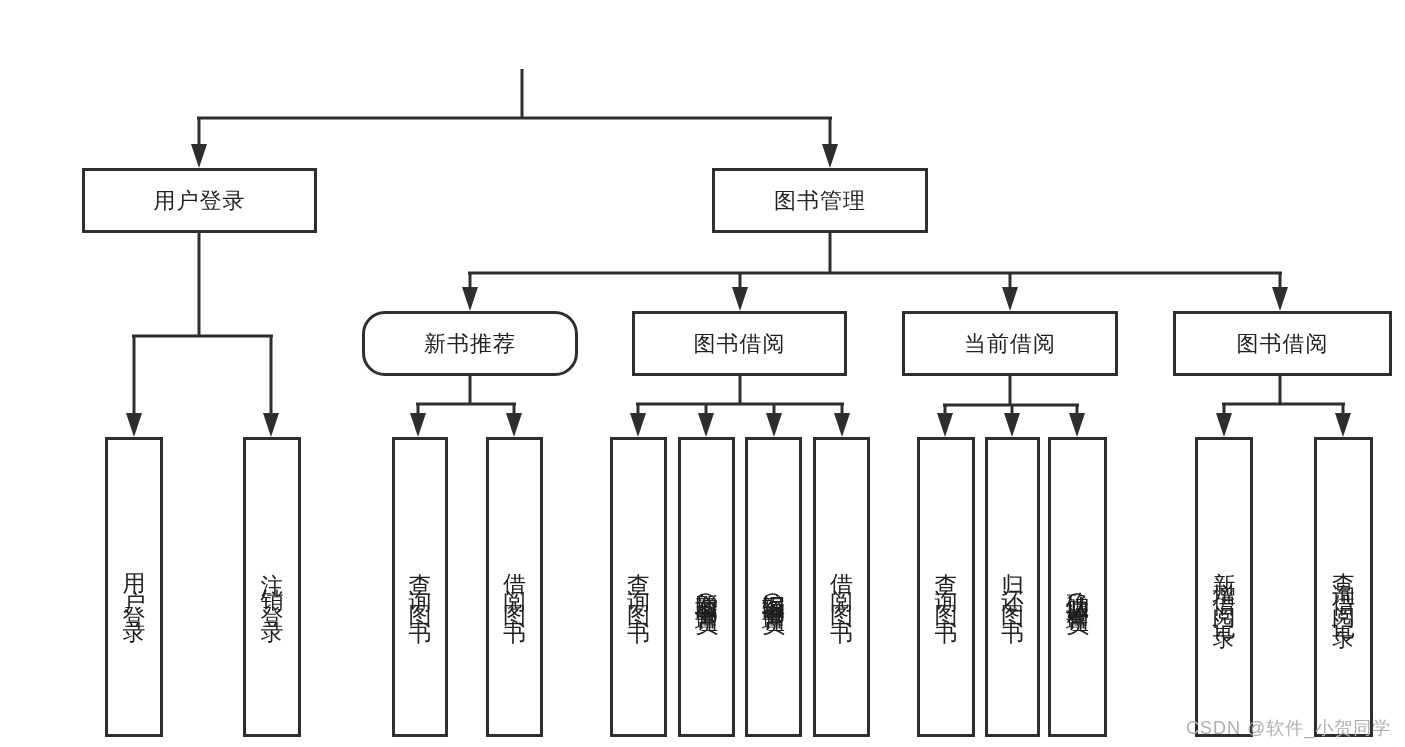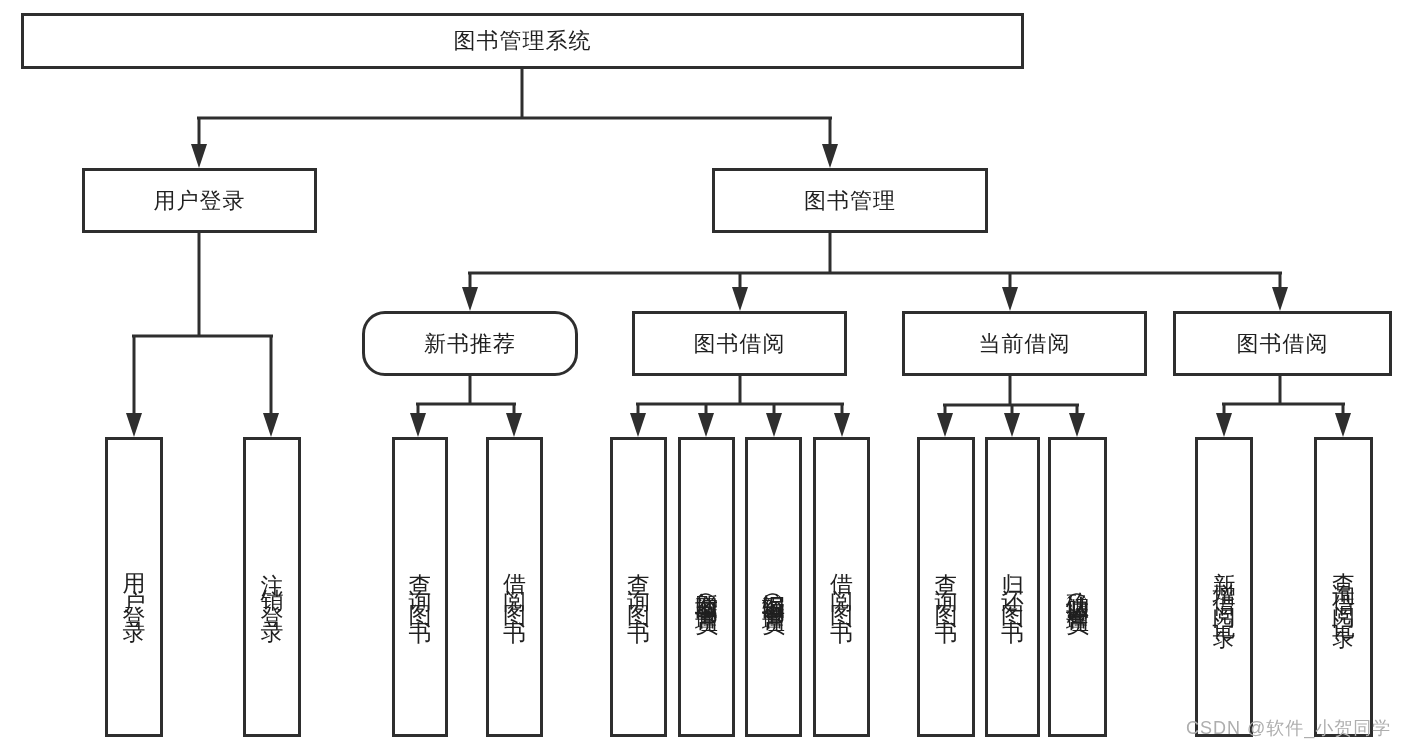--- a/index.html
+++ b/index.html
@@ -47,24 +47,24 @@
     white-space: nowrap;
     line-height: 1;
   }
   .vs4  { letter-spacing: 16px; }
   .vs6  { letter-spacing: 11px; }
   .vs10 { letter-spacing: 3px; }
 
   
   .box-root  { left: 21px;   top: 13px;  width: 1003px; height: 56px; }
   .box-l1a   { left: 82px;   top: 168px; width: 235px;  height: 65px; }
-  .box-l1b   { left: 712px;  top: 168px; width: 276px;  height: 65px; font-family: Liberation Mono, monospace; }
+  .box-l1b   { left: 712px;  top: 168px; width: 216px;  height: 65px; font-family: Liberation Mono, monospace; }
   .box-l2a   { left: 362px;  top: 311px; width: 216px;  height: 65px; border-radius: 23px; }
   .box-l2b   { left: 632px;  top: 311px; width: 215px;  height: 65px; }
-  .box-l2c   { left: 902px;  top: 311px; width: 245px;  height: 65px; }
+  .box-l2c   { left: 902px;  top: 311px; width: 216px;  height: 65px; }
   .box-l2d   { left: 1173px; top: 311px; width: 219px;  height: 65px; }
 
   
   .leaf { top: 437px; height: 300px; }
   .leaf-0  { left: 105px;  width: 58px; }
   .leaf-1  { left: 243px;  width: 58px; }
   .leaf-2  { left: 392px;  width: 56px; }
   .leaf-3  { left: 486px;  width: 57px; }
   .leaf-4  { left: 610px;  width: 57px; }
   .leaf-5  { left: 678px;  width: 57px; }
@@ -161,23 +161,20 @@
     <g>
       <line x1="1280" y1="376" x2="1280" y2="404"></line>
       <line x1="1222" y1="404" x2="1345" y2="404"></line>
       <line x1="1224" y1="404" x2="1224" y2="416"></line>
       <polygon points="1216,413 1232,413 1224,437"></polygon>
       <line x1="1343" y1="404" x2="1343" y2="416"></line>
       <polygon points="1335,413 1351,413 1343,437"></polygon>
     </g>
   </svg>
 
-  <div class="node node-h box-root">
-    <span>图书管理系统</span>
-  </div>
 
   <div class="node node-h box-l1a">
     <span>用户登录</span>
   </div>
   <div class="node node-h box-l1b">
     <span>图书管理</span>
   </div>
 
   <div class="node node-h box-l2a">
     <span>新书推荐</span>

